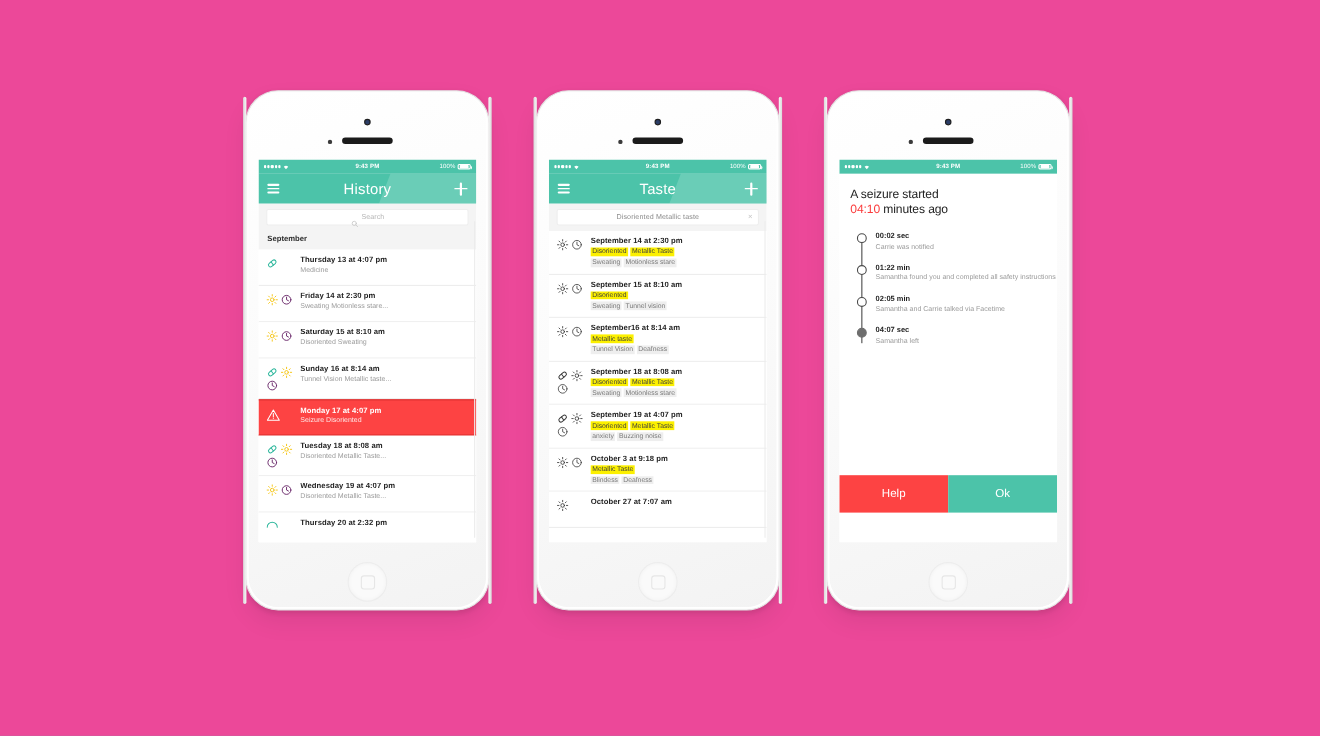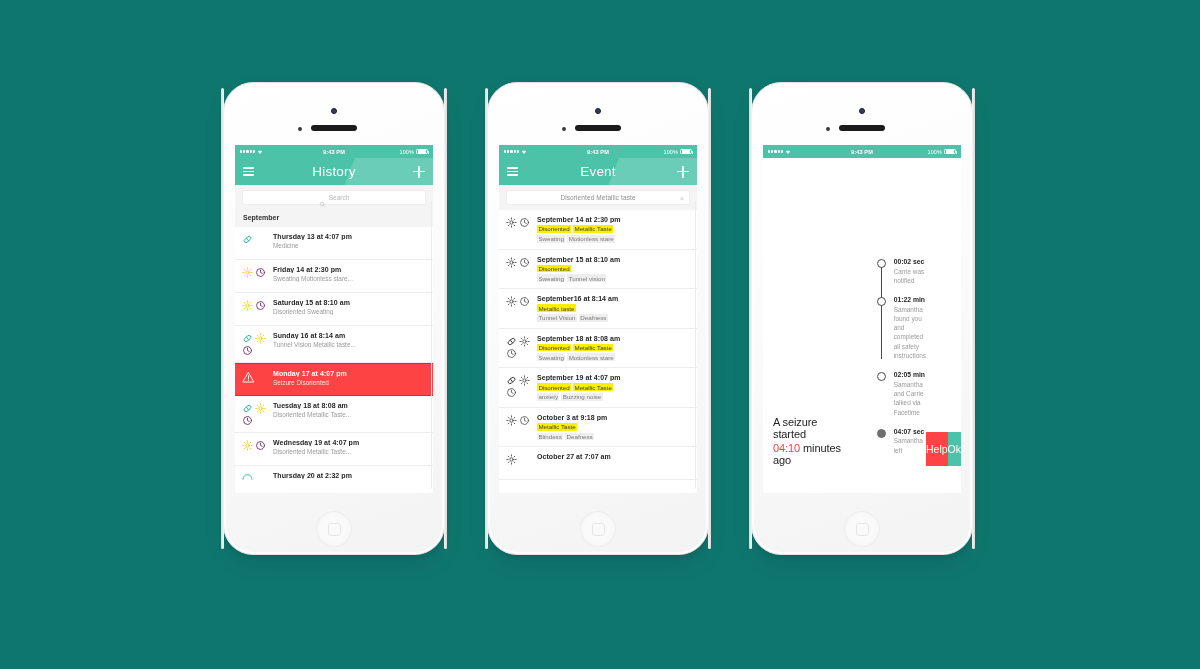--- a/index.html
+++ b/index.html
@@ -5,21 +5,21 @@
   * { box-sizing: border-box; margin: 0; padding: 0; }
   html, body {
     width: 1200px; height: 669px;
     overflow: hidden;
     background: #54c2ac;
     font-family: "Liberation Sans", sans-serif;
   }
   .stage {
     position: relative;
     width: 1200px; height: 669px;
-    background: #0f766e;
+    background: #ec4899;
   }
 
   
   .phone {
     position: absolute;
     top: 82px;
     width: 222px;
     height: 473px;
   }
   .phone.p1 { left: 223px; }
@@ -265,22 +265,21 @@
     white-space: nowrap;
   }
   .tag.hl { background: #fcf000; color: #3c3c3c; }
 
   
   .eventbody {
     background: #ffffff;
     height: 308px;
     position: relative;
     display: flex;
-    flex-direction: row;
-    align-items: flex-end;
+    flex-direction: column;
   }
   .ev-head {
     padding: 13px 10px 0;
   }
   .ev-l1 { font-size: 11px; color: #232323; letter-spacing: -.1px; }
   .ev-l2 { font-size: 11px; color: #232323; margin-top: 2px; letter-spacing: -.1px; }
   .ev-time { color: #fb3b3b; }
 
   .timeline {
     position: relative;
@@ -642,21 +641,21 @@
               </span>
     </div>
   </div>
           <div class="navbar">
     <div class="nav-sheen"></div>
     <div class="burger">
               <span></span>
               <span></span>
               <span></span>
             </div>
-    <div class="nav-title">Event</div>
+    <div class="nav-title">Taste</div>
     <div class="plus"></div>
   </div>
     <div class="searchwrap">
       <div class="searchbox">
         <div class="search-inner">
                 <span class="search-text filled">Disoriented  Metallic taste</span>
               </div>
         <span class="clear-x">×</span>
       </div>
     </div>

